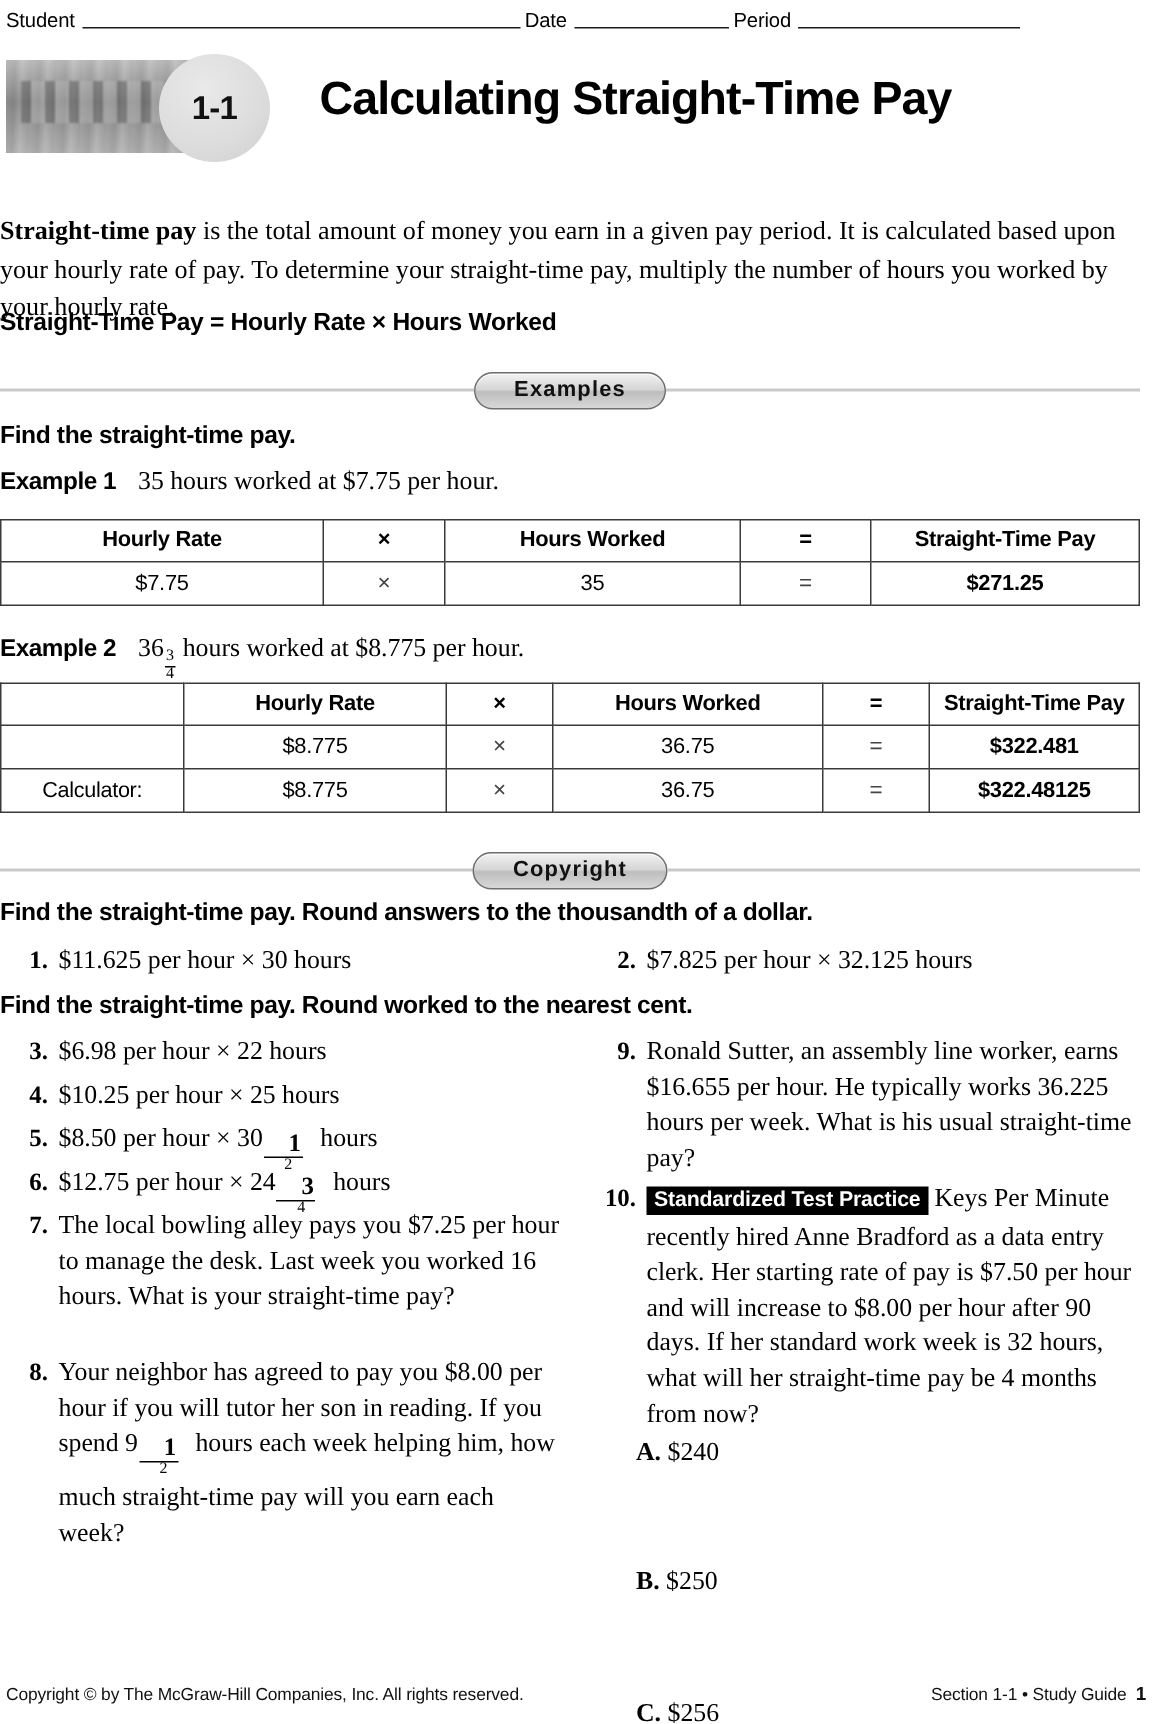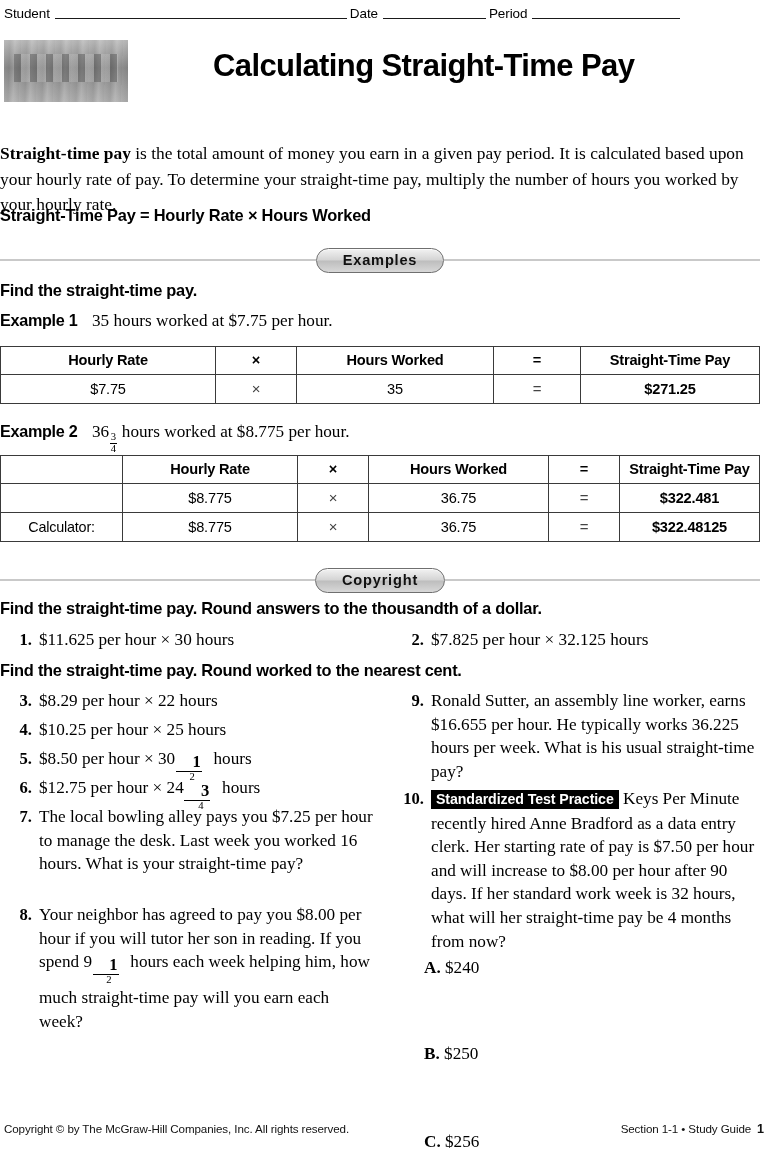--- a/index.html
+++ b/index.html
@@ -273,20 +273,23 @@
     <span class="lbl">Student</span>
     <span class="rule rule-student"></span>
     <span class="lbl">Date</span>
     <span class="rule rule-date"></span>
     <span class="lbl">Period</span>
     <span class="rule rule-period"></span>
   </div>
 
   <div class="lesson-head">
     <div class="photo-strip"></div>
+    <div class="lesson-badge">
+      <span>1-1</span>
+    </div>
     <div class="lesson-title">Calculating Straight-Time Pay</div>
   </div>
 
   <p class="intro"><b>Straight-time pay</b><span> is the total amount of money you earn in a given pay period. It is calculated based upon your hourly rate of pay. To determine your straight-time pay, multiply the number of hours you worked by your hourly rate.</span></p>
 
   <div class="formula">Straight-Time Pay = Hourly Rate × Hours Worked</div>
 
   <div class="pillrow" id="pill-examples">
     <span class="line"></span>
     <span class="pill">Examples</span>
@@ -370,21 +373,21 @@
   </div>
   <div class="prob col-right" style="top:628px">
     <span class="num">2.</span>
     <span class="body">$7.825 per hour × 32.125 hours</span>
   </div>
 
   <div class="lead" id="lead-cent">Find the straight-time pay. Round worked to the nearest cent.</div>
 
   <div class="prob col-left" style="top:689px">
     <span class="num">3.</span>
-    <span class="body">$8.29 per hour × 22 hours</span>
+    <span class="body">$6.98 per hour × 22 hours</span>
   </div>
   <div class="prob col-left" style="top:718px">
     <span class="num">4.</span>
     <span class="body">$10.25 per hour × 25 hours</span>
   </div>
   <div class="prob col-left" style="top:747px">
     <span class="num">5.</span>
     <span class="body"><span>$8.50 per hour × 30</span><span class="frac">
           <span class="num">1</span>
           <span class="den">2</span>

